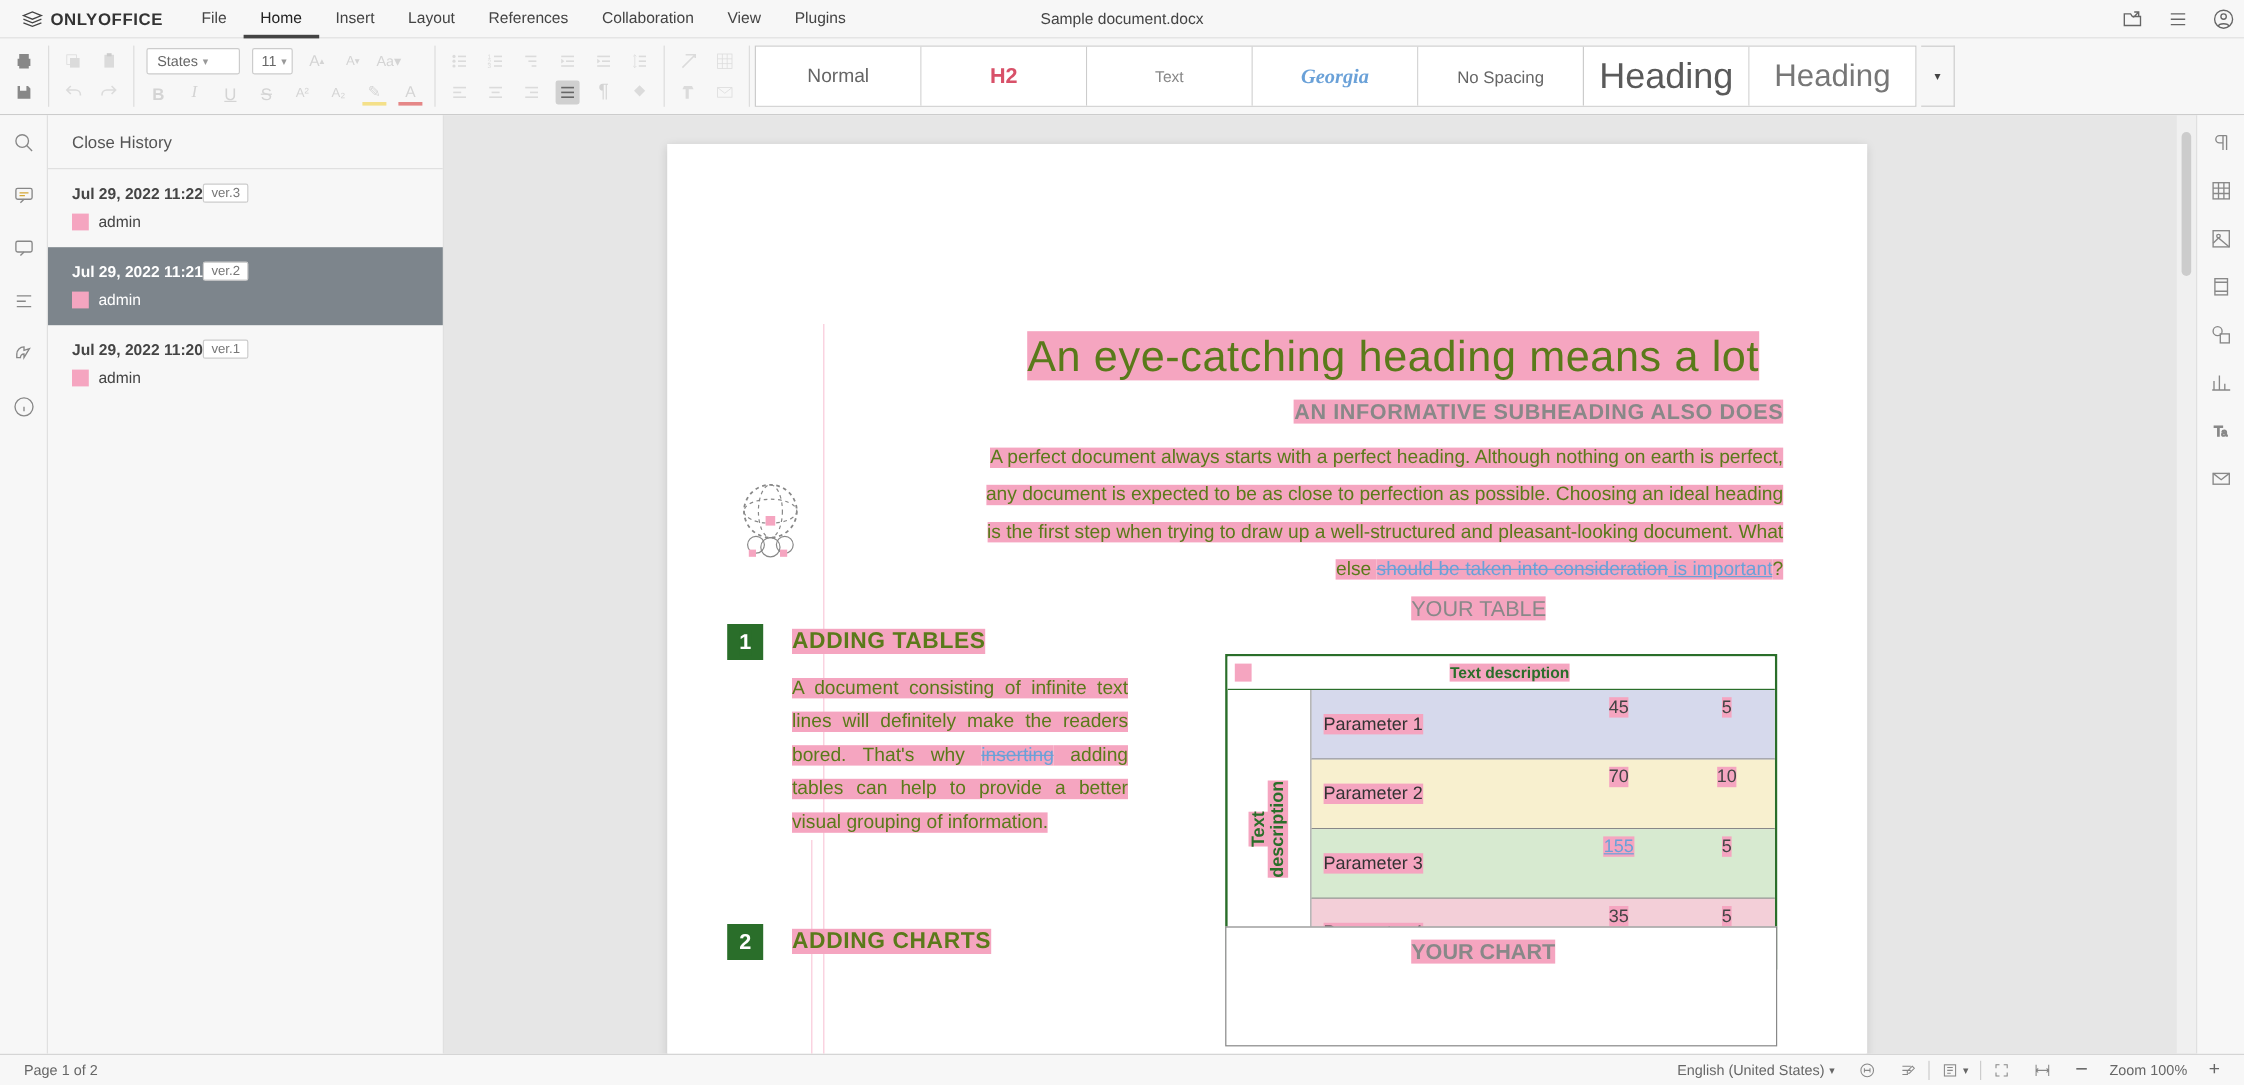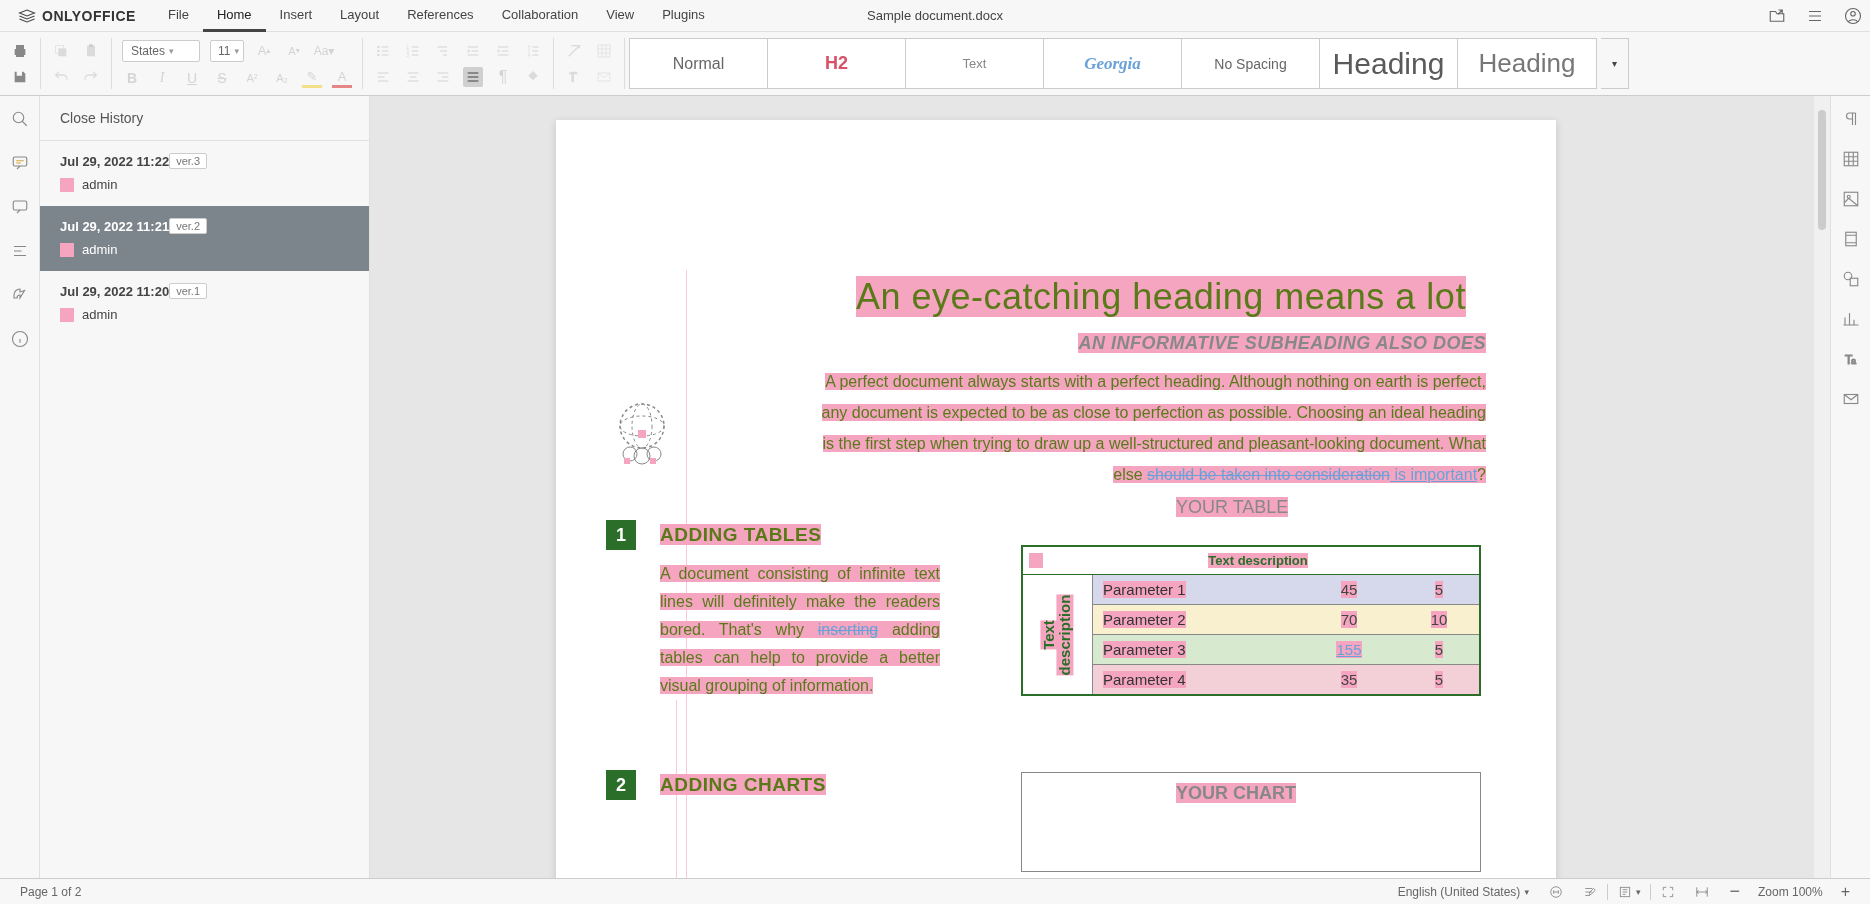--- a/index.html
+++ b/index.html
@@ -72,40 +72,40 @@
   .vscroll-thumb { position:absolute; top:14px; width:8px; left:4px; height:120px; background:#ccc; border-radius:4px; }
   .page { position:absolute; left:186px; top:24px; width:1000px; height:1300px; background:#fff; box-shadow:0 2px 8px rgba(0,0,0,0.15); }
 
   
   .right-strip { width:40px; background:#f7f7f7; border-left:1px solid #e0e0e0; display:flex; flex-direction:column; align-items:center; padding-top:14px; gap:22px; }
   .right-strip svg { width:18px; height:18px; stroke:#888; fill:none; stroke-width:1.5; }
 
   
   .hl { background:#f5a5c0; }
   .doc-heading { position:absolute; top:156px; left:300px; font-size:36px; color:#5a7a1a; font-weight:400; letter-spacing:0.5px; }
-  .doc-subheading { position:absolute; top:213px; right:70px; font-size:18px; color:#888; font-weight:bold; letter-spacing:0.5px;font-style:italic; }
+  .doc-subheading { position:absolute; top:213px; right:70px; font-size:18px; color:#888; font-weight:bold; letter-spacing:0.5px; }
   .doc-para { position:absolute; top:246px; left:260px; width:670px; text-align:right; font-size:16px; color:#5a7a1a; line-height:31px; }
   .strike { text-decoration:line-through; color:#6aa1d8; }
   .ins { color:#6aa1d8; text-decoration:underline; }
   .globe-icon { position:absolute; top:280px; left:50px; }
   .sec-num { position:absolute; width:30px; height:30px; background:#2a6e2a; color:#fff; display:flex; align-items:center; justify-content:center; font-weight:bold; font-size:18px; }
   .sec-title { position:absolute; color:#5a7a1a; font-weight:bold; font-size:19px; letter-spacing:0.5px; }
   .sec-body { position:absolute; color:#5a7a1a; font-size:16px; line-height:28px; text-align:justify; }
   .your-table-label { position:absolute; top:377px; left:620px; font-size:18px; color:#888; font-weight:normal;text-align:right; }
 
   
   .doc-table { position:absolute; top:425px; left:465px; width:460px; border:2px solid #2a6e2a; }
   .doc-table .th { background:#fff; color:#2a6e2a; text-align:center; font-weight:bold; padding:6px; font-size:13px; border-bottom:1px solid #2a6e2a; display:flex; }
   .doc-table .body { display:flex; }
   .doc-table .sidecol { width:70px; border-right:1px solid #888; display:flex; align-items:center; justify-content:center; }
   .sidecol-text { transform:rotate(-90deg); color:#2a6e2a; font-weight:bold; font-size:15px; white-space:nowrap; text-align:center; line-height:16px;}
   .doc-table .rows { flex:1; }
   .doc-table .trow { display:flex; border-bottom:1px solid #888; }
   .doc-table .trow:last-child { border-bottom:none; }
-  .trow .c1 { flex:1.4; padding:6px 10px; font-size:15px; color:#333; }
+  .trow .c1 { flex:1.4; padding:20px 10px; font-size:15px; color:#333; }
   .trow .c2 { width:100px; text-align:center; padding:6px; font-size:15px; }
   .trow .c3 { width:80px; text-align:center; padding:6px; font-size:15px; }
   .r1 { background:#d6d9ec; }
   .r2 { background:#f8f0cf; }
   .r3 { background:#d7ead0; }
   .r4 { background:#f3cfd8; }
 
   .your-chart-label { position:absolute; top:663px; left:620px; font-size:18px; color:#888; font-weight:bold; }
   .chart-box { position:absolute; top:652px; left:465px; width:460px; height:100px; border:1px solid #888; background:#fff; }
 

